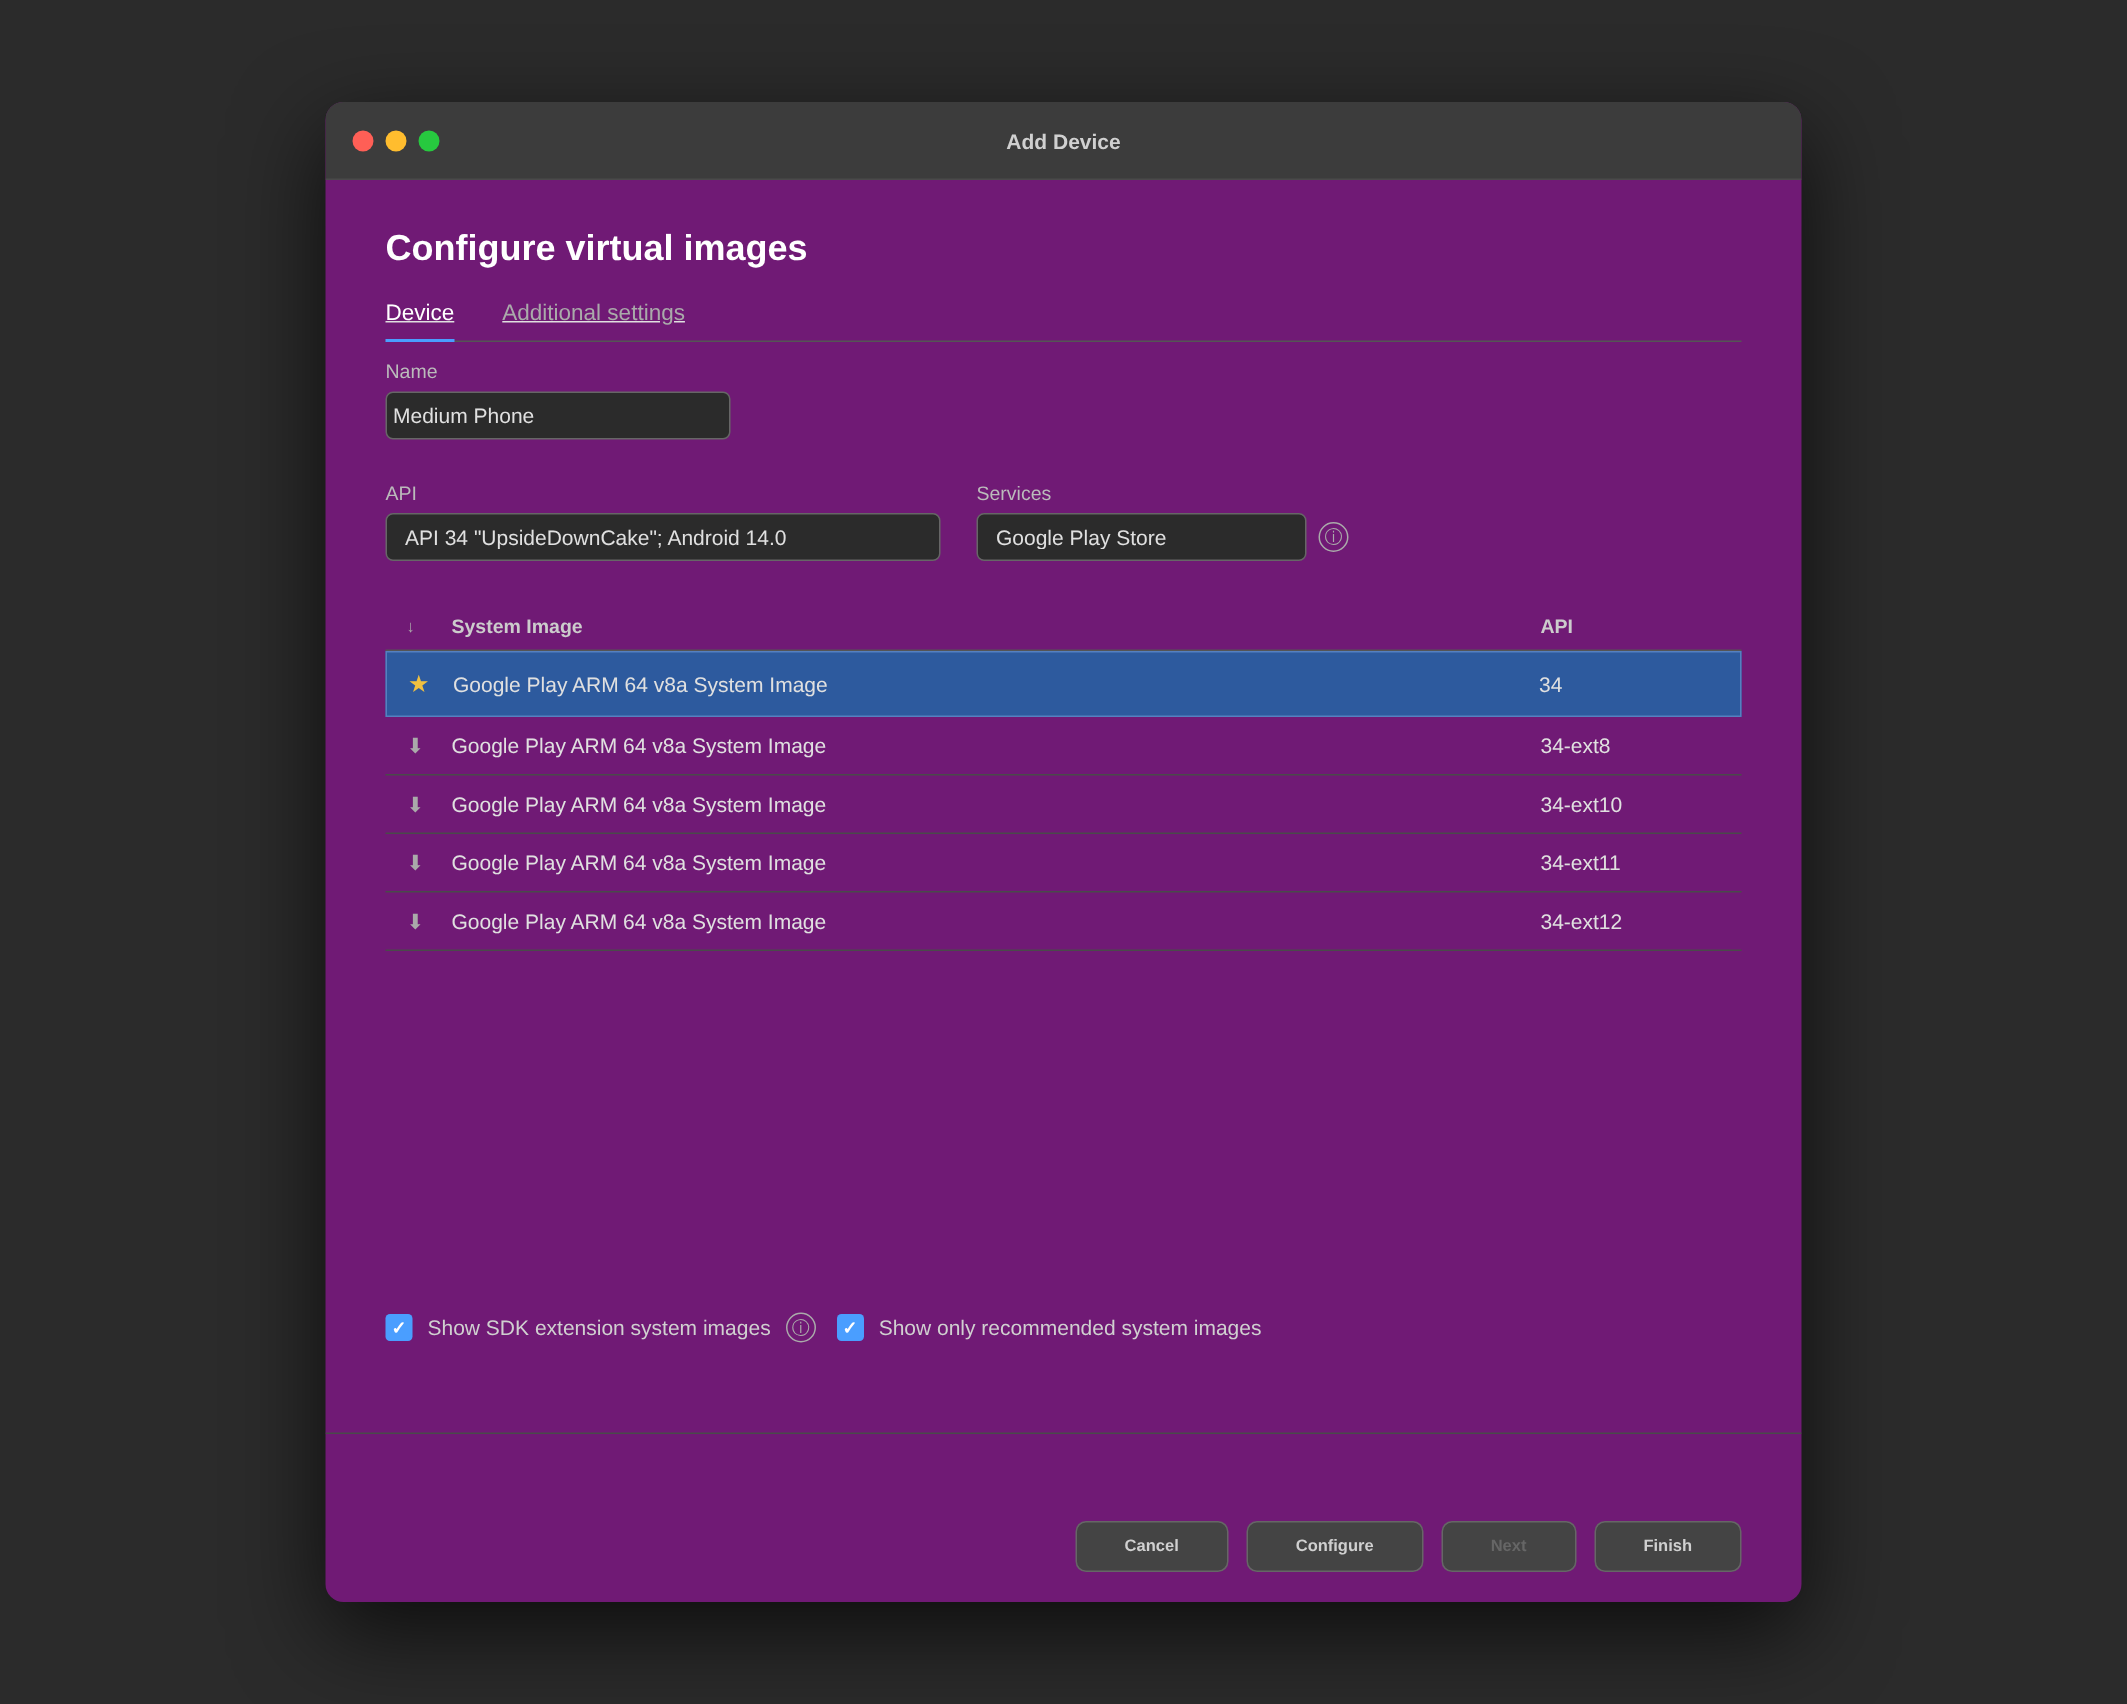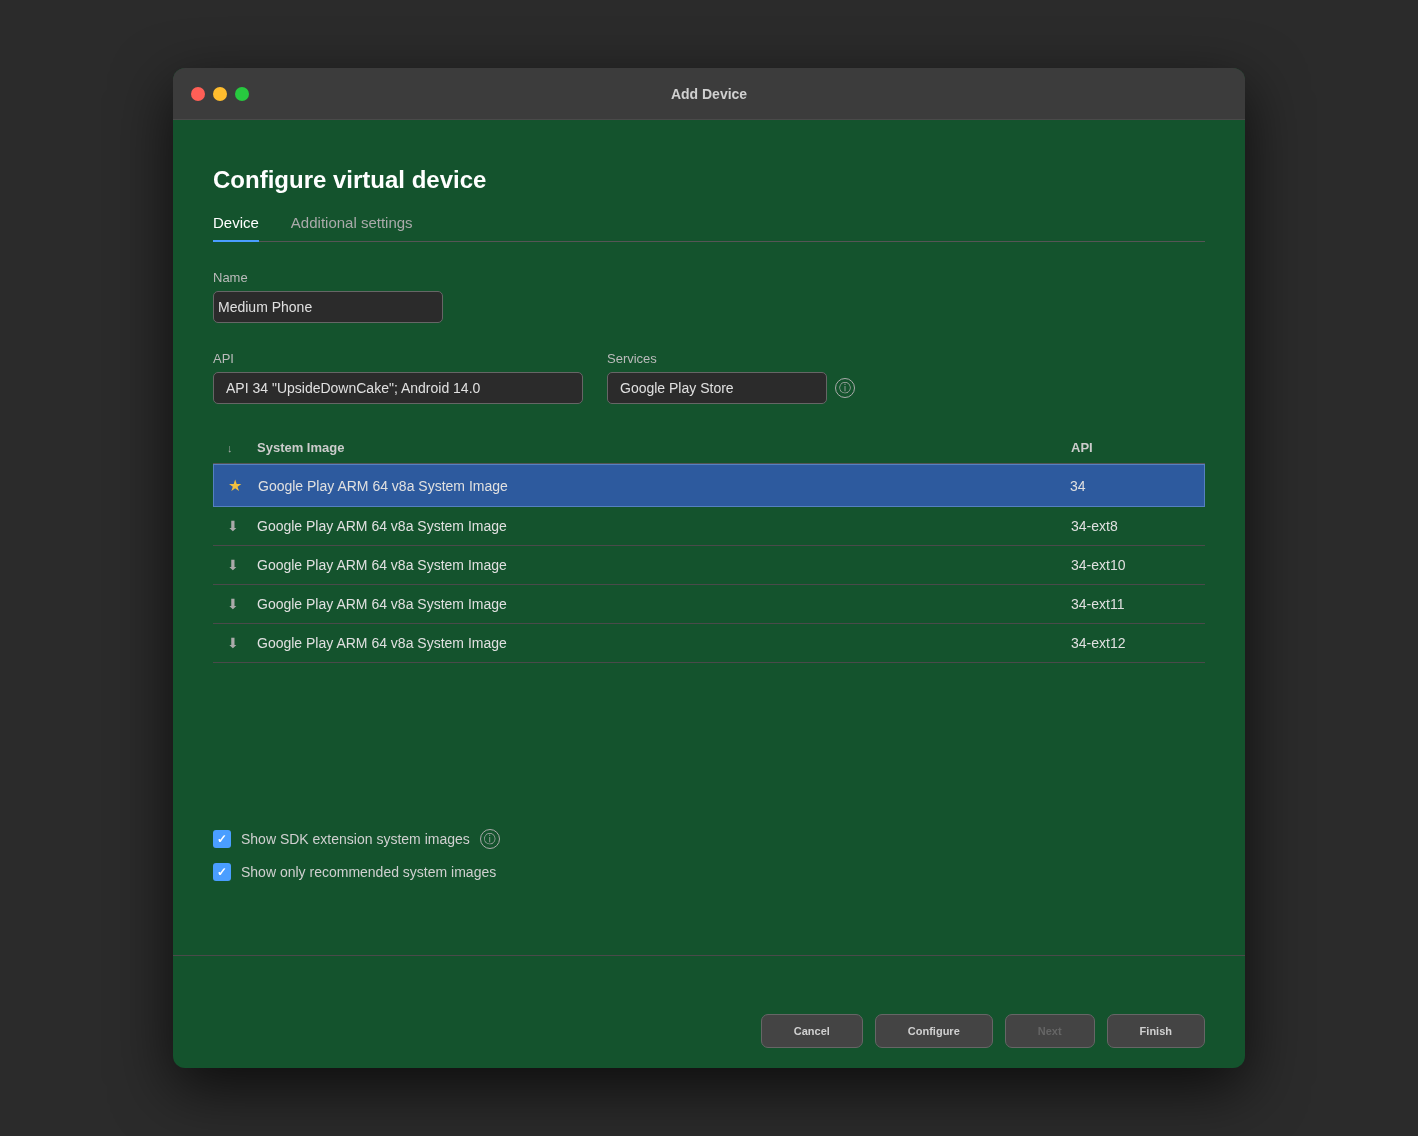--- a/index.html
+++ b/index.html
@@ -7,29 +7,28 @@
       background: #2b2b2b;
       font-family: -apple-system, BlinkMacSystemFont, "Segoe UI", sans-serif;
       color: #e0e0e0;
       width: 1418px;
       height: 1136px;
       display: flex;
       align-items: center;
       justify-content: center;
     }
     .window {
-      background: #14532d;
+      background: #701a75;
       border-radius: 12px;
-      width: 1072px;
+      width: 984px;
       min-height: 1000px;
       box-shadow: 0 20px 60px rgba(0,0,0,0.7);
       display: flex;
       flex-direction: column;
       overflow: hidden;
-      gap: 14px;
     }
     .title-bar {
       background: #3c3c3c;
       height: 52px;
       display: flex;
       align-items: center;
       justify-content: center;
       position: relative;
       border-bottom: 1px solid #4a4a4a;
     }
@@ -62,21 +61,22 @@
     .page-title {
       font-size: 24px;
       font-weight: 700;
       color: #ffffff;
       margin-bottom: 20px;
     }
     .tabs {
       display: flex;
       gap: 32px;
       border-bottom: 1px solid #555;
-      margin-bottom: 28px;
+      margin-bottom: 12px;
+      text-decoration: underline;
     }
     .tab {
       font-size: 15px;
       padding-bottom: 10px;
       cursor: pointer;
       color: #aaa;
       position: relative;
     }
     .tab.active {
       color: #ffffff;
@@ -208,21 +208,21 @@
     .row-api {
       width: 120px;
       color: #e0e0e0;
     }
     .download-icon {
       color: #aaa;
       font-size: 14px;
     }
     .checkboxes {
       display: flex;
-      flex-direction: column;
+      flex-direction: row;
       gap: 14px;
       margin-bottom: 28px;
     }
     .checkbox-row {
       display: flex;
       align-items: center;
       gap: 10px;
       font-size: 14px;
       color: #d0d0d0;
     }
@@ -278,21 +278,21 @@
   <div class="title-bar">
     <div class="traffic-lights">
       <div class="tl tl-red"></div>
       <div class="tl tl-yellow"></div>
       <div class="tl tl-green"></div>
     </div>
     <span class="title-bar-text">Add Device</span>
   </div>
 
   <div class="content">
-    <div class="page-title">Configure virtual device</div>
+    <div class="page-title">Configure virtual images</div>
 
     <div class="tabs">
       <div class="tab active">
         <span>Device</span>
       </div>
       <div class="tab">
         <span>Additional settings</span>
       </div>
     </div>
 

